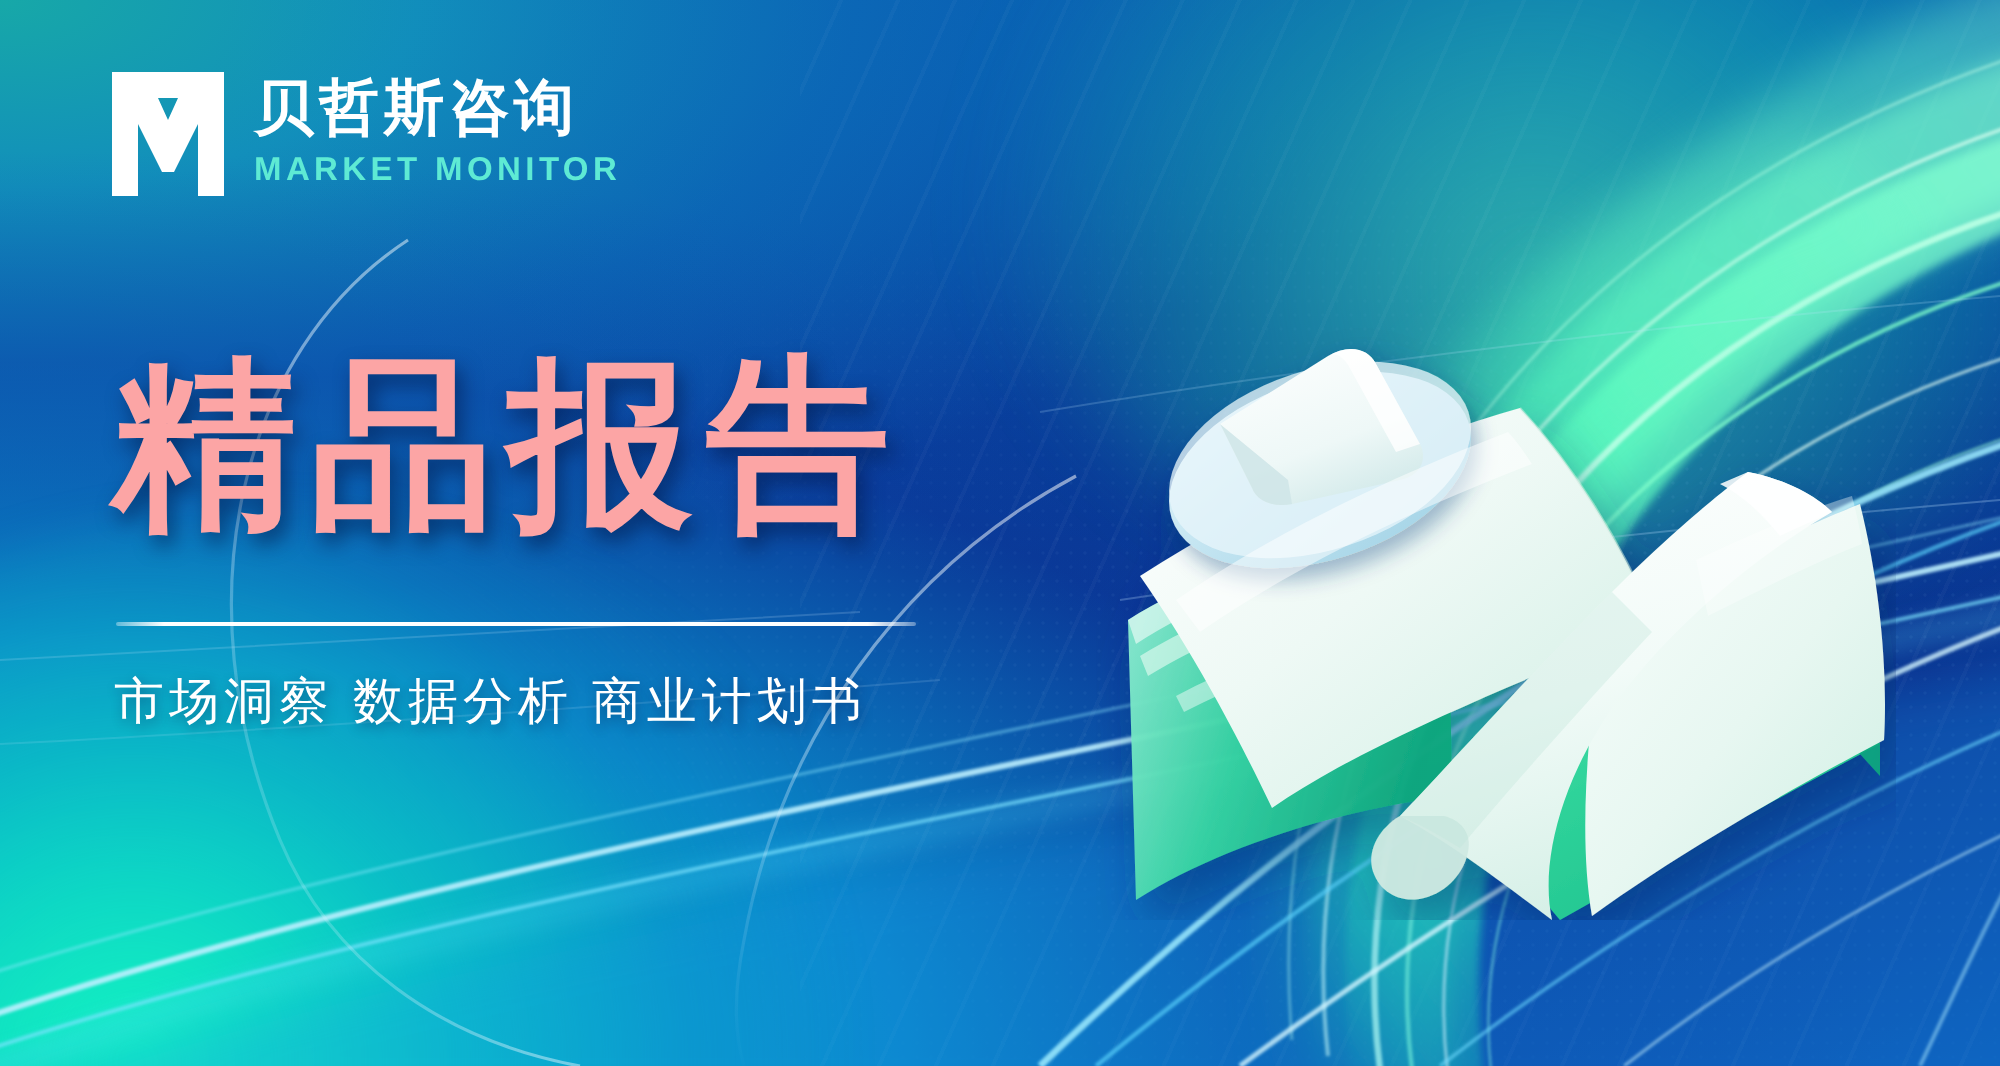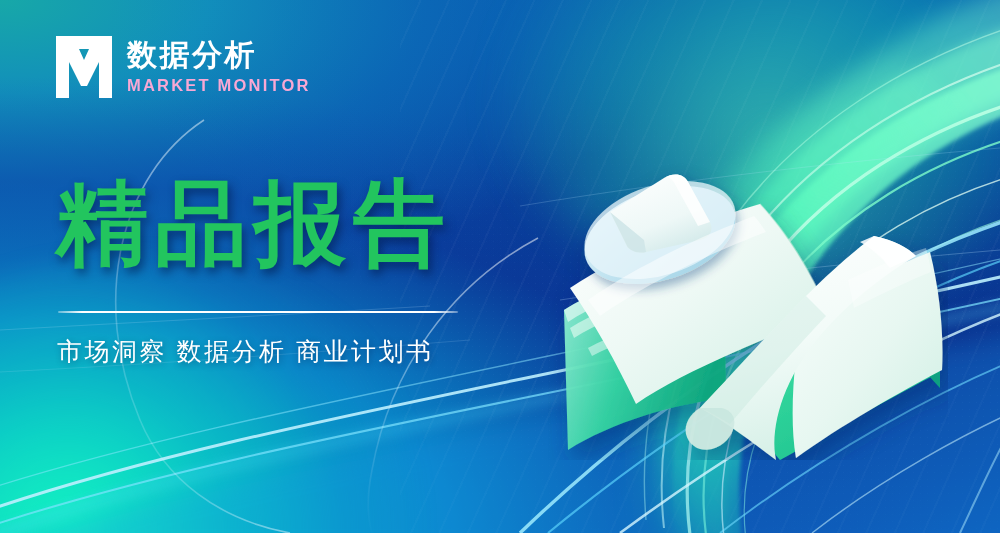--- a/index.html
+++ b/index.html
@@ -107,35 +107,35 @@
   .logo-text { display: flex; flex-direction: column; justify-content: center; }
   .logo-cn {
     color: #ffffff;
     font-size: 30px;
     font-weight: 700;
     letter-spacing: 2.5px;
     line-height: 1.12;
     white-space: nowrap;
   }
   .logo-en {
-    color: #f9a8d4;
+    color: #5eead4;
     font-size: 16.5px;
     font-weight: 700;
     letter-spacing: 2.2px;
     line-height: 1.2;
     margin-top: 5px;
     white-space: nowrap;
   }
 
   
   .headline {
     position: absolute;
     left: 56px;
     top: 176px;
-    color: #22c55e;
+    color: #fca5a5;
     font-size: 92px;
     font-weight: 700;
     letter-spacing: 7px;
     line-height: 1.04;
     white-space: nowrap;
     text-shadow: 3px 5px 10px rgba(2, 18, 62, .55);
   }
 
   .divider {
     position: absolute;
@@ -377,21 +377,21 @@
 
       <rect x="0" y="13" width="13" height="49" fill="#ffffff"></rect>
 
       <rect x="43" y="13" width="13" height="49" fill="#ffffff"></rect>
 
       <path d="M13 13 L23 13 L28 24 L33 13 L43 13 L43 26 L31 50 L25 50 L13 26 Z" fill="#ffffff"></path>
 
       <path d="M43 13 L56 13 L43 34 Z" fill="#ffffff"></path>
     </svg>
     <div class="logo-text">
-      <div class="logo-cn">数据分析</div>
+      <div class="logo-cn">贝哲斯咨询</div>
       <div class="logo-en">MARKET MONITOR</div>
     </div>
   </div>
 
   <div class="headline">精品报告</div>
   <div class="divider"></div>
   <div class="subtitle">市场洞察 数据分析 商业计划书</div>
 
 </div>
 

